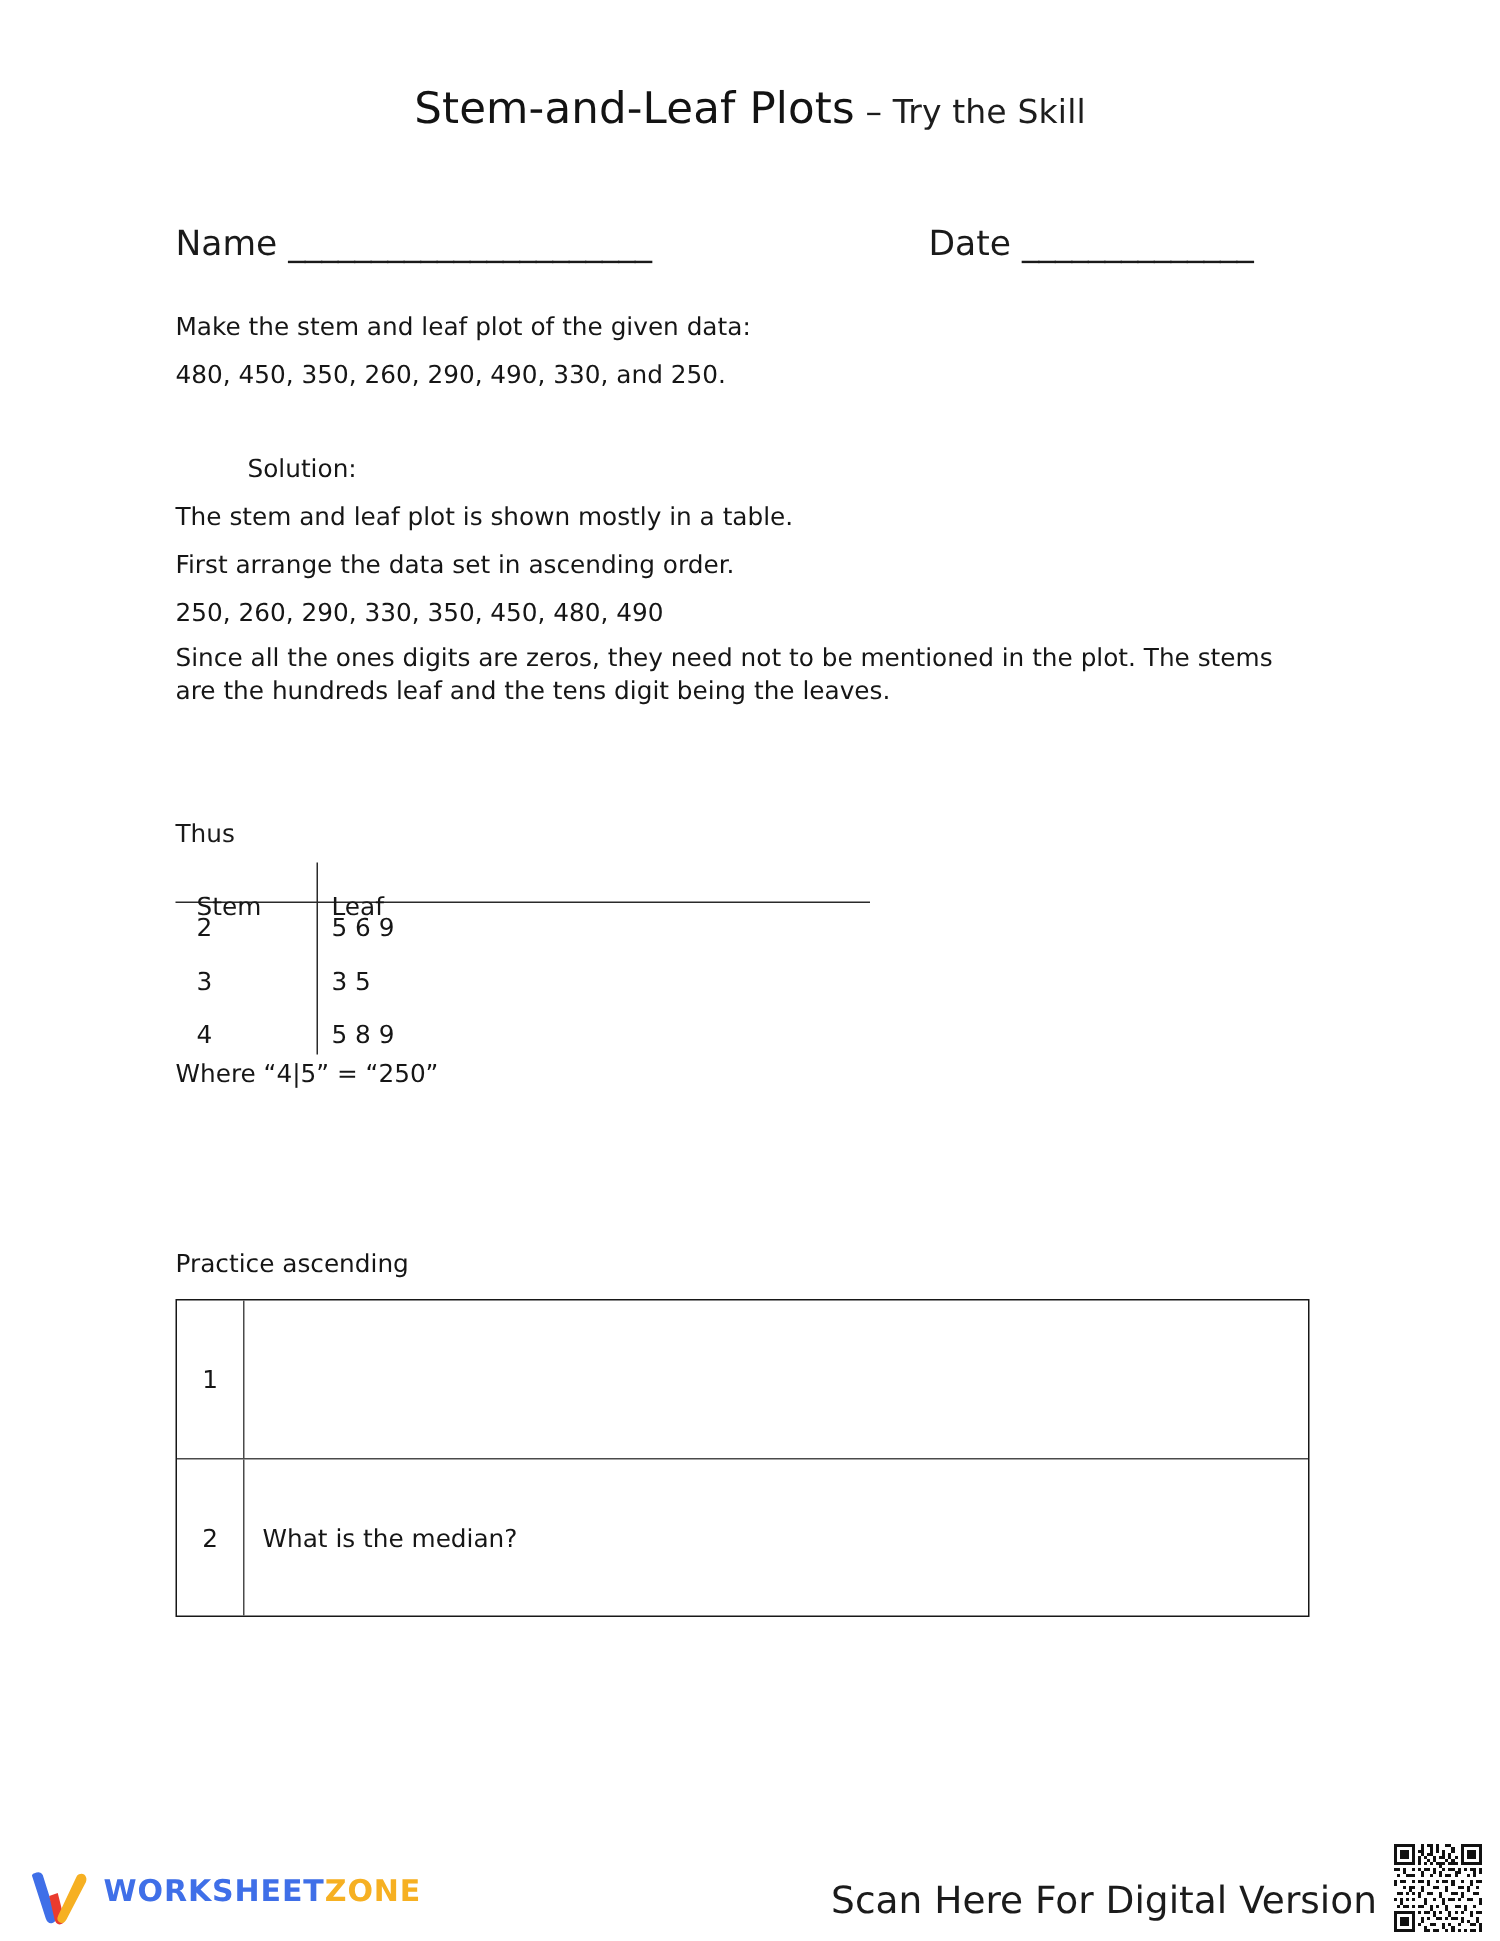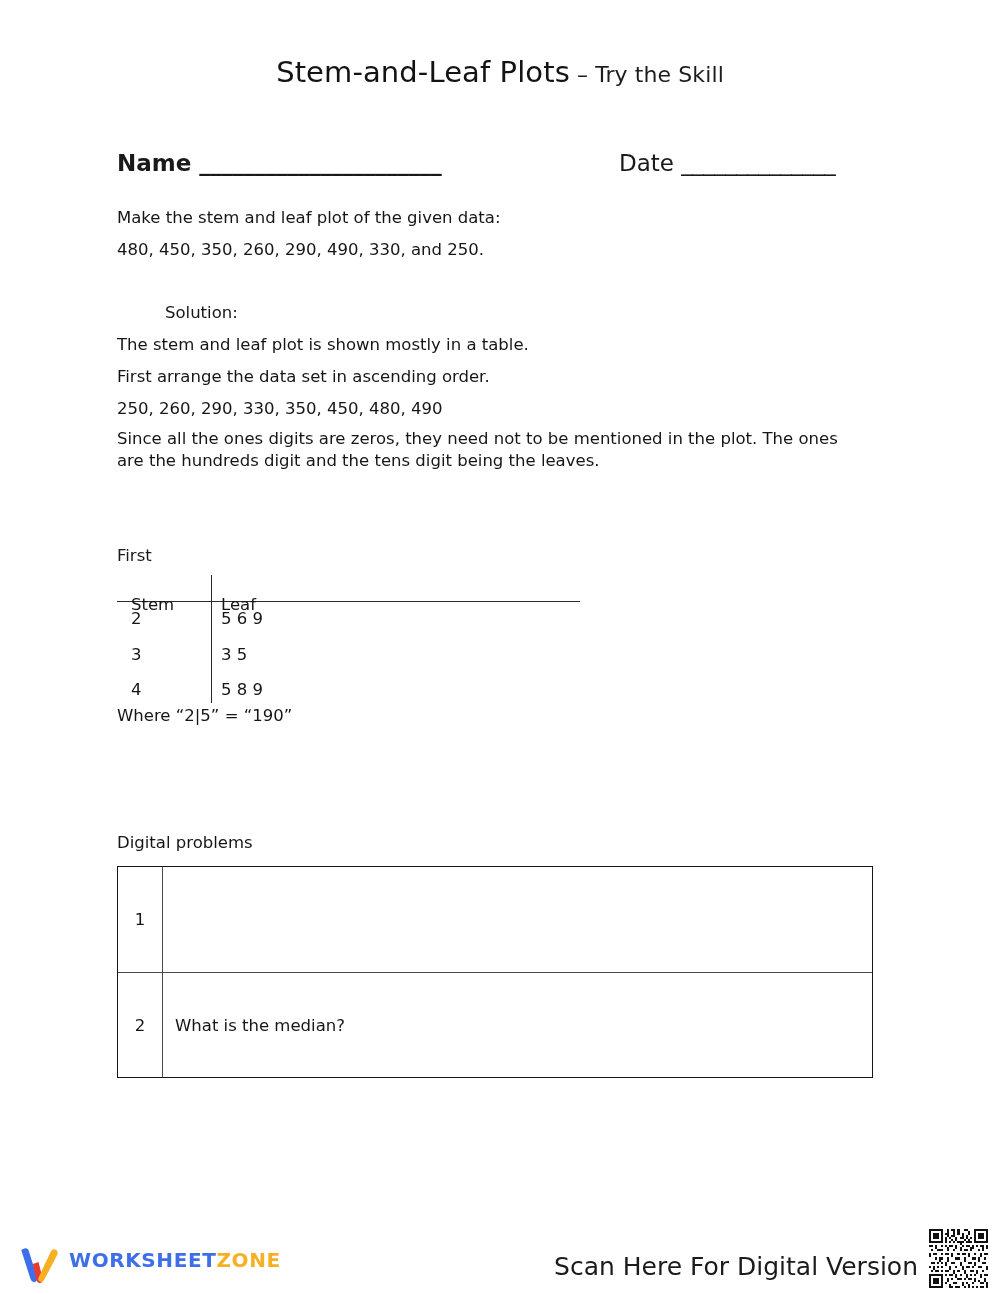--- a/index.html
+++ b/index.html
@@ -45,21 +45,20 @@
     top: 150px;
     width: 800px;
     height: 36px;
   }
   .nd-name {
     position: absolute;
     left: 0;
     top: 0;
     font-size: 23px;
     white-space: nowrap;
-    font-weight: bold;
   }
   .nd-date {
     position: absolute;
     left: 502px;
     top: 0;
     font-size: 23px;
     white-space: nowrap;
   }
   .rule-text {
     letter-spacing: -0.5px;
@@ -250,44 +249,44 @@
   </div>
 </div>
 
 <div class="para p-prompt1">Make the stem and leaf plot of the given data:</div>
 <div class="para p-prompt2">480, 450, 350, 260, 290, 490, 330, and 250.</div>
 
 <div class="para p-solution">Solution:</div>
 <div class="para p-sol1">The stem and leaf plot is shown mostly in a table.</div>
 <div class="para p-sol2">First arrange the data set in ascending order.</div>
 <div class="para p-sol3">250, 260, 290, 330, 350, 450, 480, 490</div>
-<div class="para wrap p-sol4">Since all the ones digits are zeros, they need not to be mentioned in the plot. The ones are the hundreds digit and the tens digit being the leaves.</div>
-
-<div class="thus-label">First</div>
+<div class="para wrap p-sol4">Since all the ones digits are zeros, they need not to be mentioned in the plot. The stems are the hundreds leaf and the tens digit being the leaves.</div>
+
+<div class="thus-label">Thus</div>
 
 <div class="sl-table">
   <div class="sl-hrule"></div>
   <div class="sl-vrule"></div>
 
   <div class="sl-cell sl-c-stem sl-r-head">Stem</div>
   <div class="sl-cell sl-c-leaf sl-r-head">Leaf</div>
 
   <div class="sl-cell sl-c-stem sl-r-0">2</div>
   <div class="sl-cell sl-c-leaf sl-r-0">5 6 9</div>
 
   <div class="sl-cell sl-c-stem sl-r-1">3</div>
   <div class="sl-cell sl-c-leaf sl-r-1">3 5</div>
 
   <div class="sl-cell sl-c-stem sl-r-2">4</div>
   <div class="sl-cell sl-c-leaf sl-r-2">5 8 9</div>
 </div>
 
-<div class="where-line">Where “2|5” = “190”</div>
-
-<div class="practice-label">Digital problems</div>
+<div class="where-line">Where “4|5” = “250”</div>
+
+<div class="practice-label">Practice ascending</div>
 
 <div class="practice-table">
   <div class="practice-row">
     <div class="pr-num">1</div>
   </div>
   <div class="practice-row">
     <div class="pr-num">2</div>
     <div class="pr-text">What is the median?</div>
   </div>
 </div>

